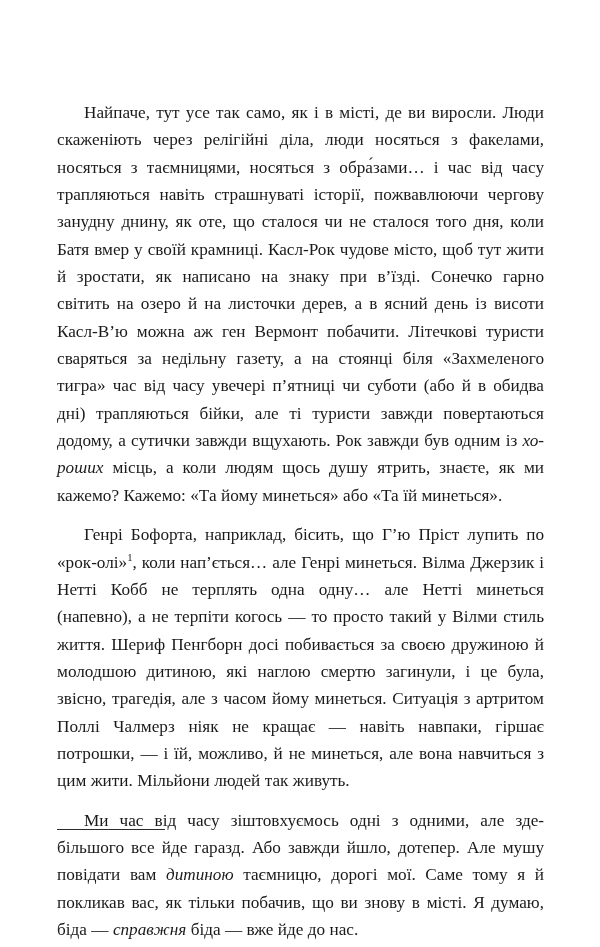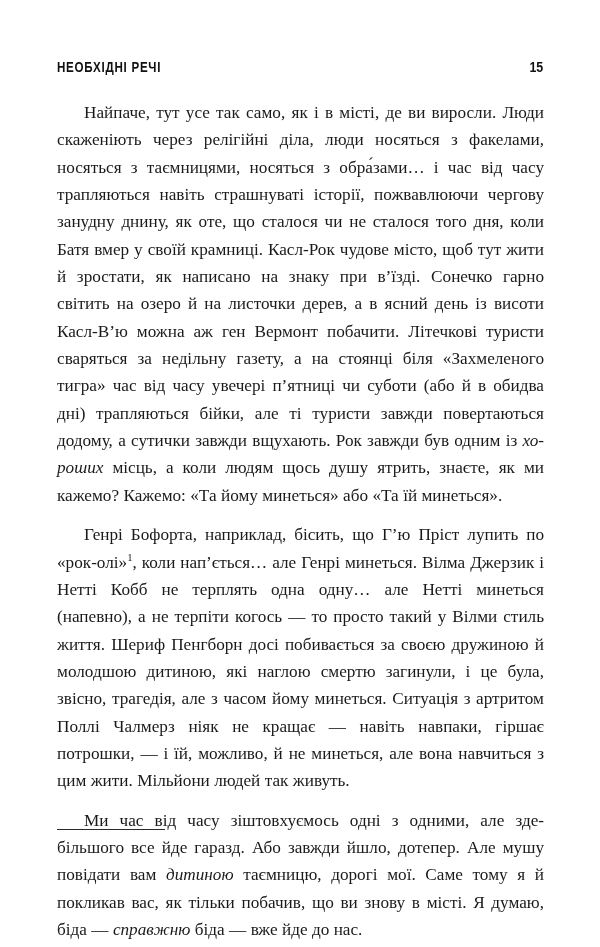--- a/index.html
+++ b/index.html
@@ -104,28 +104,24 @@
     vertical-align: super;
     line-height: 0;
     margin-right: 9px;
   }
 </style>
 </head>
 <body>
 
 <div class="page">
 
-  <div class="running-head">
-    <div class="running-head-title">НЕОБХІДНІ РЕЧІ</div>
-    <div class="running-head-page">15</div>
-  </div>
 
   <div class="text-block">
     <p class="para">Найпаче, тут усе так само, як і в місті, де ви виросли. Люди скаженіють через релігійні діла, люди носяться з фа­келами, носяться з таємницями, носяться з обра́зами… і час від часу трапляються навіть страшнуваті історії, пожвав­люючи чергову занудну днину, як оте, що сталося чи не сталося того дня, коли Батя вмер у своїй крамниці. Касл-Рок чудове місто, щоб тут жити й зростати, як написано на зна­ку при в’їзді. Сонечко гарно світить на озеро й на листочки дерев, а в ясний день із висоти Касл-В’ю можна аж ген Вер­монт побачити. Літечкові туристи сваряться за недільну газету, а на стоянці біля «Захмеленого тигра» час від часу увечері п’ятниці чи суботи (або й в обидва дні) трапляють­ся бійки, але ті туристи завжди повертаються додому, а сутички завжди вщухають. Рок завжди був одним із <span class="it">хо­роших</span> місць, а коли людям щось душу ятрить, знаєте, як ми кажемо? Кажемо: «Та йому минеться» або «Та їй минеться».</p>
     <p class="para">Генрі Бофорта, наприклад, бісить, що Г’ю Пріст лупить по «рок-олі»<sup class="fn-ref">1</sup>, коли нап’ється… але Генрі минеться. Вілма Джерзик і Нетті Кобб не терплять одна одну… але Нетті минеться (напевно), а не терпіти когось — то просто такий у Вілми стиль життя. Шериф Пенгборн досі побивається за своєю дружиною й молодшою дитиною, які наглою смертю загинули, і це була, звісно, трагедія, але з часом йому минеться. Ситуація з артритом Поллі Чалмерз ніяк не кращає — навіть навпаки, гіршає потрошки, — і їй, можливо, й не минеться, але вона навчиться з цим жити. Мільйони людей так живуть.</p>
-    <p class="para">Ми час від часу зіштовхуємось одні з одними, але зде­більшого все йде гаразд. Або завжди йшло, дотепер. Але мушу повідати вам <span class="it">дитиною</span> таємницю, дорогі мої. Саме тому я й покликав вас, як тільки побачив, що ви знову в місті. Я думаю, біда — <span class="it">справжню</span> біда — вже йде до нас.</p>
+    <p class="para">Ми час від часу зіштовхуємось одні з одними, але зде­більшого все йде гаразд. Або завжди йшло, дотепер. Але мушу повідати вам <span class="it">дитиною</span> таємницю, дорогі мої. Саме тому я й покликав вас, як тільки побачив, що ви знову в місті. Я думаю, біда — <span class="it">справжня</span> біда — вже йде до нас.</p>
   </div>
 
   <div class="footnote-zone">
     <div class="footnote-rule"></div>
   </div>
 
 </div>
 
 </body></html>

